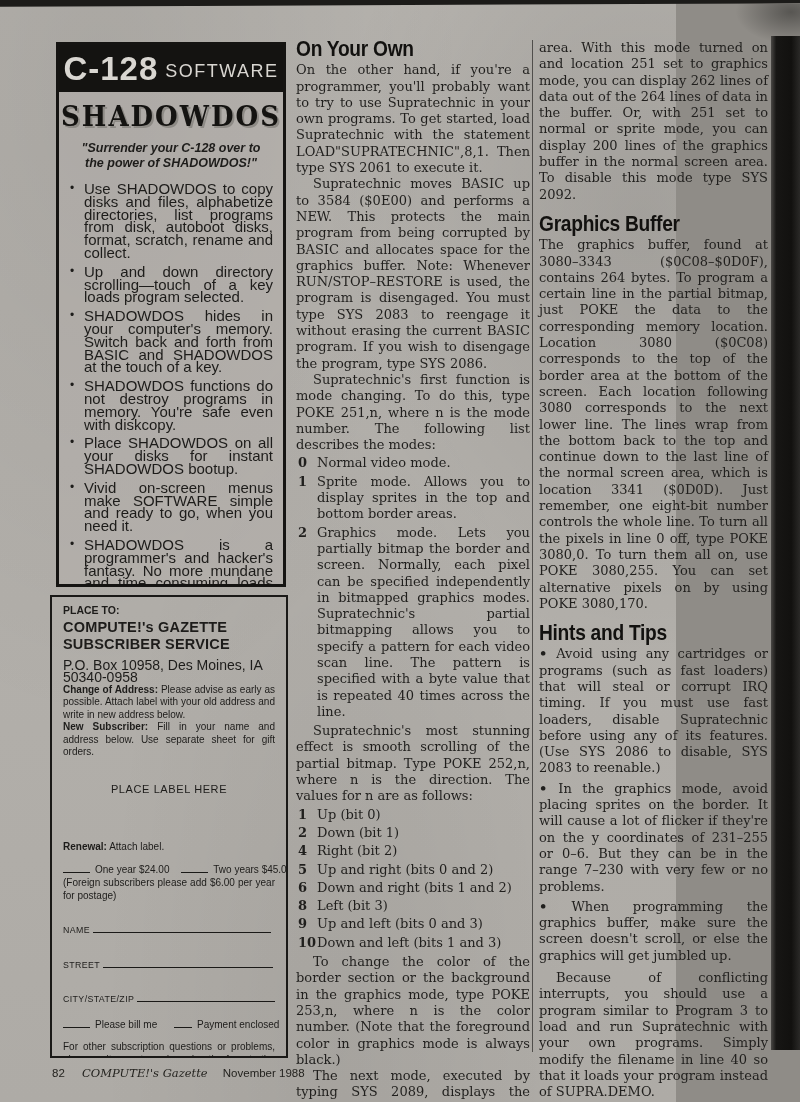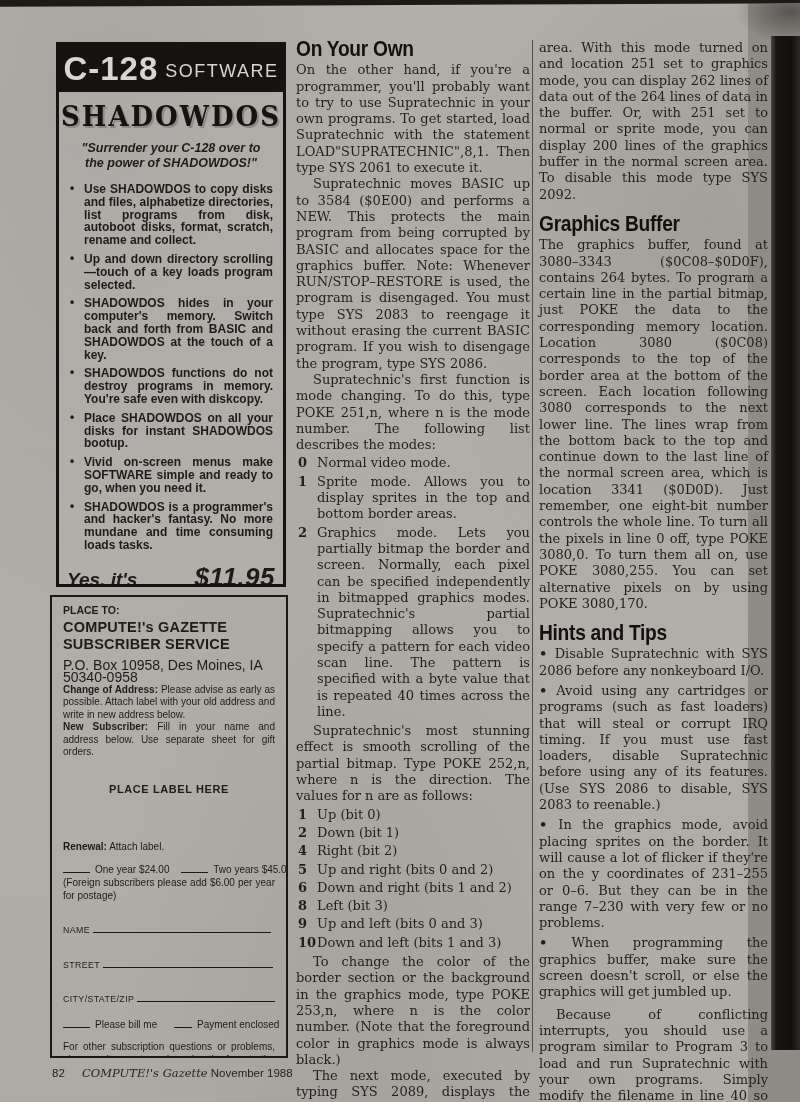--- a/index.html
+++ b/index.html
@@ -1,52 +1,52 @@
 <!DOCTYPE html>
 <html lang="en"><head>
 <meta charset="utf-8">
 <style>
   html,body{margin:0;padding:0;}
   body{width:800px;height:1102px;overflow:hidden;background:#8f8c87;}
-  .page{position:relative;width:748px;height:1102px;
+  .page{position:relative;width:676px;height:1102px;
     background:
       radial-gradient(ellipse at 15% 8%, rgba(0,0,0,0.07), transparent 45%),
       radial-gradient(ellipse at 95% 20%, rgba(0,0,0,0.10), transparent 35%),
       radial-gradient(ellipse at 50% 95%, rgba(0,0,0,0.05), transparent 50%),
       linear-gradient(180deg,#b6b3ae 0%, #b2afaa 55%, #aeaba6 100%);
     font-family:"Liberation Sans",sans-serif;color:#1d1c1a;}
   .top-edge{position:absolute;left:-4px;top:-3px;width:810px;height:8px;background:#1c1b19;transform:rotate(-0.25deg);}
   .right-bar{position:absolute;left:771px;top:36px;width:29px;height:1014px;background:linear-gradient(90deg,#4a4845 0%, #171614 18%, #12110f 70%, #2a2927 100%);}
   .corner-smudge{position:absolute;left:735px;top:4px;width:70px;height:40px;background:radial-gradient(ellipse at 80% 20%, rgba(20,20,18,0.45), transparent 70%);}
   .colsep{position:absolute;left:532px;top:40px;width:1px;height:1012px;background:rgba(30,29,27,0.65);}
 
   
   .ad{position:absolute;left:56px;top:42px;width:230px;height:545px;border:3px solid #151412;background:rgba(182,179,174,0.35);box-sizing:border-box;overflow:hidden;}
   .ad-header{background:#141311;color:#d9d6d1;height:47px;display:flex;align-items:center;justify-content:center;gap:7px;}
   .ad-title{font-size:33px;font-weight:900;letter-spacing:1px;}
   .ad-subtitle{font-size:18px;font-weight:400;letter-spacing:1.5px;margin-top:6px;}
   .ad-logo{text-align:center;font-family:"DejaVu Serif",serif;font-weight:900;font-size:26px;letter-spacing:2px;color:#141311;margin-top:9px;text-shadow:2px 2px 0 #8d8a85;transform:scaleY(1.1);}
   .ad-tagline{text-align:center;font-weight:700;font-style:italic;font-size:12.5px;line-height:15px;margin:10px 14px 0 14px;}
   .ad-bullets{margin:12px 10px 0 10px;}
-  .ad-bullet{position:relative;padding-left:15px;font-weight:700;font-size:12px;line-height:12.8px;text-align:justify;margin-bottom:6px;}
+  .ad-bullet{position:relative;padding-left:15px;font-weight:400;font-size:15px;line-height:12.8px;text-align:justify;margin-bottom:6px;}
   .ad-bullet::before{content:"•";position:absolute;left:1px;top:-1px;font-size:12px;}
   .price-line{margin:10px 8px 0 8px;display:flex;align-items:baseline;justify-content:center;gap:8px;}
   .price-label{font-style:italic;font-weight:800;font-size:19px;}
   .price-value{font-style:italic;font-weight:900;font-size:26px;letter-spacing:0.5px;}
   .order-line{text-align:center;font-size:8.6px;margin-top:4px;}
   .vendor{ text-align:center;font-weight:800;font-size:17px;line-height:21px;margin-top:9px;letter-spacing:0.3px;}
 
   
   .subform{position:absolute;left:50px;top:595px;width:238px;height:463px;border:2px solid #1a1917;box-sizing:border-box;padding:7px 11px 0 11px;overflow:hidden;font-size:10px;line-height:12.5px;}
   .mail-to{font-size:10.5px;font-weight:700;}
   .form-title{font-size:14.5px;font-weight:800;line-height:17px;margin-top:2px;letter-spacing:0.2px;}
   .po-line{margin-top:6px;font-size:14px;}
   .form-para{margin-top:0;text-align:justify;}
   .form-para b{font-weight:800;}
-  .place-label{text-align:center;font-size:11px;letter-spacing:0.6px;margin-top:24px;margin-bottom:46px;font-weight:bold;}
+  .place-label{text-align:center;font-size:11px;letter-spacing:0.6px;margin-top:24px;margin-bottom:46px;}
   .renewal{margin-top:9px;}
   .term-line{margin-top:9px;white-space:nowrap;}
   .blank{display:inline-block;border-bottom:1.3px solid #1a1917;height:9px;vertical-align:baseline;}
   .b28{width:27px;margin-right:5px;}
   .foreign{margin-top:1px;text-align:justify;}
   .field-line{margin-top:21px;white-space:nowrap;font-size:8.8px;letter-spacing:0.4px;}
   .field-rule{display:inline-block;border-bottom:1.3px solid #1a1917;height:9px;}
   .bill-line{margin-top:12px;white-space:nowrap;}
   .other-para{margin-top:10px;text-align:justify;}
 
@@ -61,21 +61,21 @@
   .para.gap{margin-top:3px;}
   .numlist{margin:2px 0;}
   .numitem{position:relative;padding-left:21px;margin-top:2px;}
   .numitem .num{position:absolute;left:2px;font-weight:700;font-family:"DejaVu Serif",serif;}
   .tip{position:relative;padding-left:0px;margin-top:4px;}
   .tip::before{content:"• ";font-weight:700;}
 
   
   .footer{position:absolute;left:52px;top:1066px;font-size:11.5px;color:#24231f;}
   .footer .mag{font-family:"DejaVu Serif",serif;font-style:italic;margin-left:14px;}
-  .footer .issue{margin-left:0;}
+  .footer .issue{margin-left:12px;}
 </style>
 </head>
 <body>
 
 <div class="page">
   <div class="top-edge"></div>
   <div class="corner-smudge"></div>
   <div class="right-bar"></div>
   <div class="colsep"></div>
 
@@ -158,21 +158,20 @@
     <p class="para ind gap">To change the color of the border section or the background in the graphics mode, type POKE 253,n, where n is the color number. (Note that the foreground color in graphics mode is always black.)</p>
     <p class="para ind">The next mode, executed by typing SYS 2089, displays the current graphics buffer in the screen</p>
   </div>
 
   <div class="col col2">
     <p class="para">area. With this mode turned on and location 251 set to graphics mode, you can display 262 lines of data out of the 264 lines of data in the buffer. Or, with 251 set to normal or sprite mode, you can display 200 lines of the graphics buffer in the normal screen area. To disable this mode type SYS 2092.</p>
     <h2 class="sec-heading mid">Graphics Buffer</h2>
     <p class="para">The graphics buffer, found at 3080–3343 ($0C08–$0D0F), contains 264 bytes. To program a certain line in the partial bitmap, just POKE the data to the corresponding memory location. Location 3080 ($0C08) corresponds to the top of the border area at the bottom of the screen. Each location following 3080 corresponds to the next lower line. The lines wrap from the bottom back to the top and continue down to the last line of the normal screen area, which is location 3341 ($0D0D). Just remember, one eight-bit number controls the whole line. To turn all the pixels in line 0 off, type POKE 3080,0. To turn them all on, use POKE 3080,255. You can set alternative pixels on by using POKE 3080,170.</p>
     <h2 class="sec-heading mid">Hints and Tips</h2>
     <div>
-      <div class="tip">Disable Supratechnic with SYS 2086 before any nonkeyboard I/O.</div>
       <div class="tip">Avoid using any cartridges or programs (such as fast loaders) that will steal or corrupt IRQ timing. If you must use fast loaders, disable Supratechnic before using any of its features. (Use SYS 2086 to disable, SYS 2083 to reenable.)</div>
       <div class="tip">In the graphics mode, avoid placing sprites on the border. It will cause a lot of flicker if they're on the y coordinates of 231–255 or 0–6. But they can be in the range 7–230 with very few or no problems.</div>
       <div class="tip">When programming the graphics buffer, make sure the screen doesn't scroll, or else the graphics will get jumbled up.</div>
     </div>
     <p class="para ind" style="margin-top:6px;">Because of conflicting interrupts, you should use a program similar to Program 3 to load and run Supratechnic with your own programs. Simply modify the filename in line 40 so that it loads your program instead of SUPRA.DEMO.</p>
 
   </div>
 
   <div class="footer">
     <span>82</span>

